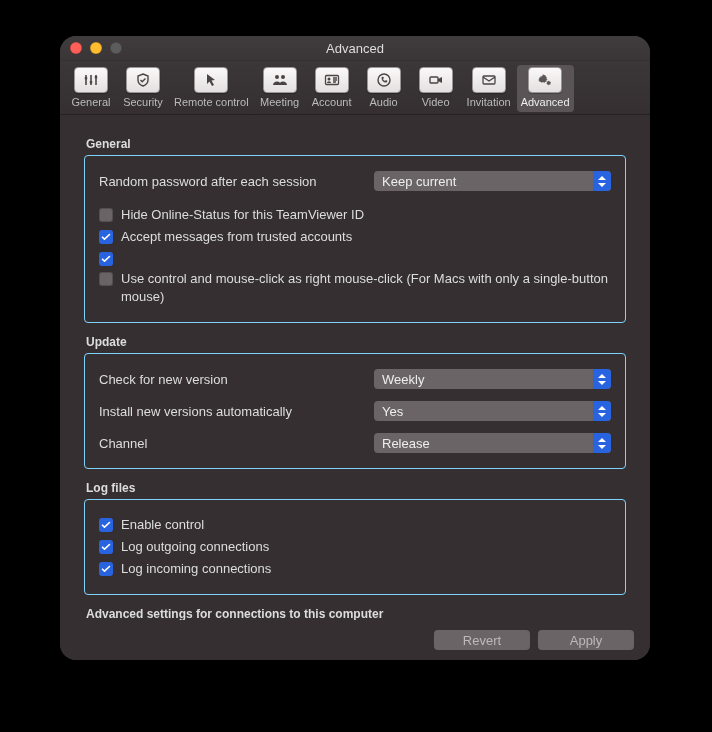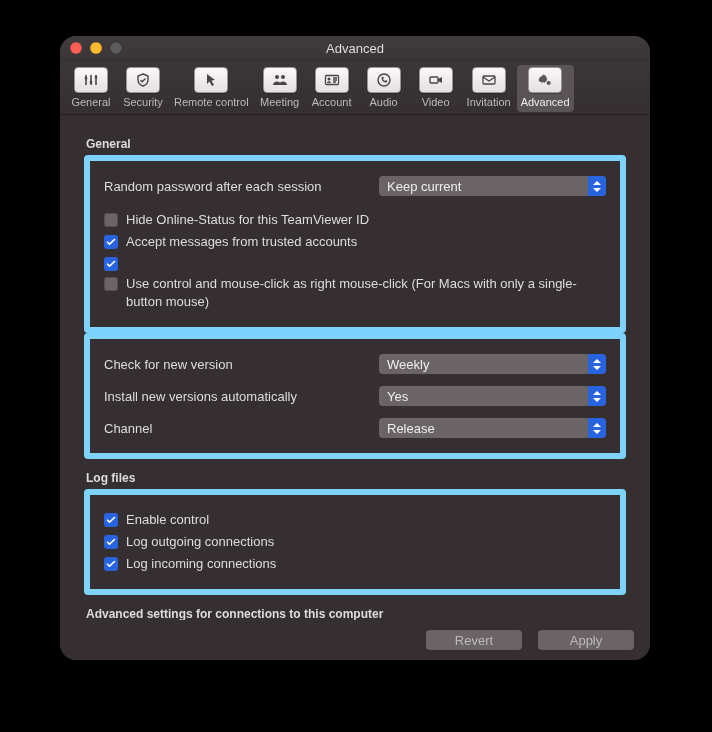--- a/index.html
+++ b/index.html
@@ -104,21 +104,21 @@
     padding: 10px 24px 0 24px;
     overflow: hidden;
   }
   .section-head {
     font-size: 12px;
     font-weight: 600;
     color: #ddd;
     margin: 12px 0 4px 2px;
   }
   .panel {
-    border: 6px solid #7dd3fc;
+    border: 1px solid #7dd3fc;
     border-radius: 4px;
     padding: 12px 14px;
     background: #352f32;
   }
   .row {
     display: flex;
     align-items: center;
     min-height: 26px;
   }
   .row-label {
@@ -179,21 +179,21 @@
   .chk.on svg { width: 10px; height: 10px; }
   .chklabel { color: #ddd; }
   .spacer8 { height: 8px; }
   .gap { margin-top: 6px; }
   
   .footer {
     height: 40px;
     display: flex;
     align-items: center;
     justify-content: flex-end;
-    gap: 16px;
+    gap: 8px;
     padding: 0 16px;
     background: #352f32;
   }
   .btn {
     height: 20px;
     min-width: 76px;
     border-radius: 4px;
     background: #6a6466;
     color: #bdb8ba;
     font-size: 13px;
@@ -345,20 +345,21 @@
                 <path d="M1.5 5.2l2 2L8.5 2.5" stroke="#fff" stroke-width="1.6" fill="none" stroke-linecap="round" stroke-linejoin="round"></path>
               </svg>
           </div>
         </div>
         <div class="chkrow">
           <div class="chk off"></div>
           <div class="chklabel">Use control and mouse-click as right mouse-click (For Macs with only a single-button mouse)</div>
         </div>
       </div>
 
+      <div class="section-head">Update</div>
       <div class="panel">
         <div class="row">
           <div class="row-label">Check for new version</div>
           <div class="select">
             <span>Weekly</span>
             <span class="caps">
               <svg viewBox="0 0 8 5">
                   <path d="M4 0L0 4h8z" fill="#fff"></path>
                 </svg>
               <svg viewBox="0 0 8 5">

